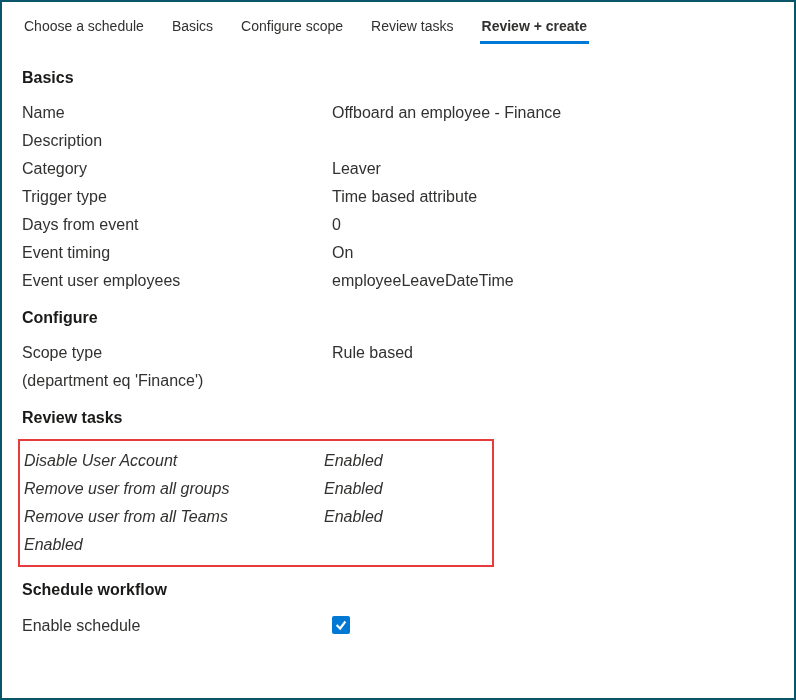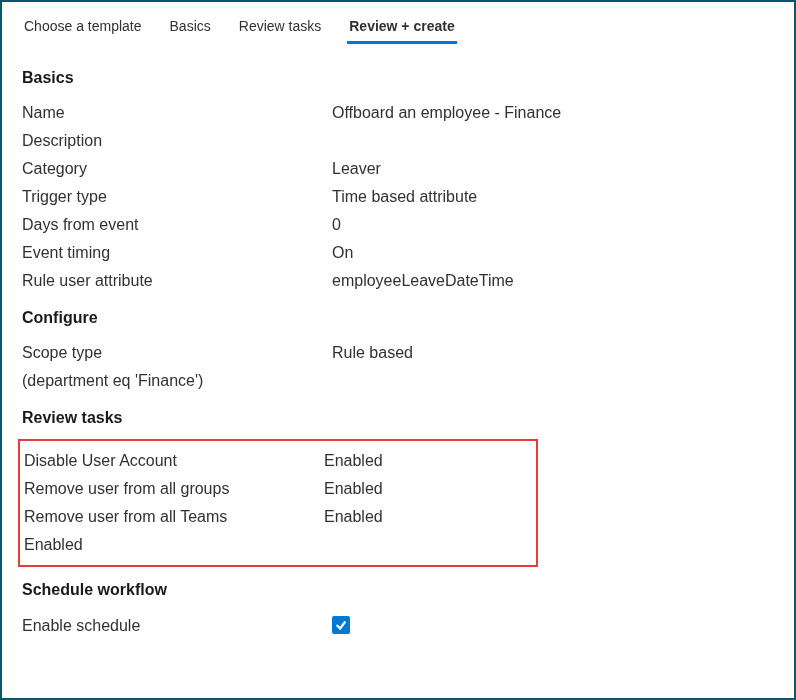--- a/index.html
+++ b/index.html
@@ -70,21 +70,22 @@
     }
     .row .value {
       color: #323130;
       text-align: right;
     }
     .highlight-box {
       border: 2px solid #e83c3c;
       padding: 6px 4px 6px 0;
       margin-top: 2px;
       margin-left: -4px;
-      width: 520px;
+      width: 476px;
+      font-style: italic;
     }
     .highlight-box .row {
       padding-left: 4px;
     }
     .highlight-box .row .label {
       width: 310px;
     }
     .checkbox-wrap {
       display: inline-flex;
       align-items: center;
@@ -106,22 +107,23 @@
       overflow: hidden;
       text-overflow: ellipsis;
       max-width: 300px;
       display: inline-block;
     }
   </style>
 </head>
 <body>
 
 <div class="tabs">
-  <div class="tab">Choose a template</div>
+  <div class="tab">Choose a schedule</div>
   <div class="tab">Basics</div>
+  <div class="tab">Configure scope</div>
   <div class="tab">Review tasks</div>
   <div class="tab active">Review + create</div>
 </div>
 
 <div class="content">
 
   <h3 class="section-title first">Basics</h3>
 
   <div class="row">
     <span class="label">Name</span>
@@ -140,21 +142,21 @@
   </div>
   <div class="row">
     <span class="label">Days from event</span>
     <span class="value">0</span>
   </div>
   <div class="row">
     <span class="label">Event timing</span>
     <span class="value">On</span>
   </div>
   <div class="row">
-    <span class="label">Rule user attribute</span>
+    <span class="label">Event user employees</span>
     <span class="value">employeeLeaveDateTime</span>
   </div>
 
   <h3 class="section-title">Configure</h3>
 
   <div class="row">
     <span class="label">Scope type</span>
     <span class="value">Rule based</span>
   </div>
   <div class="row">

